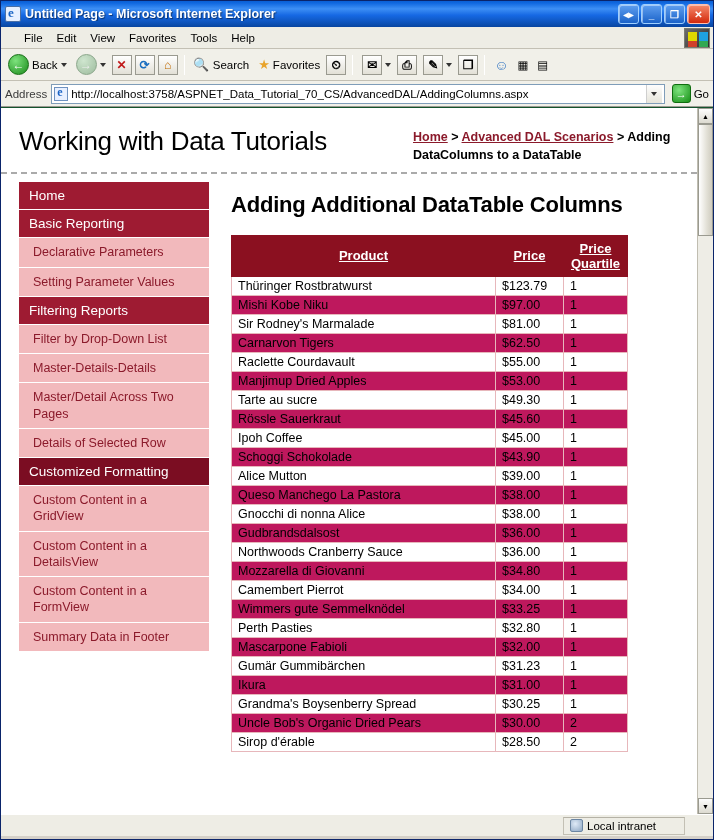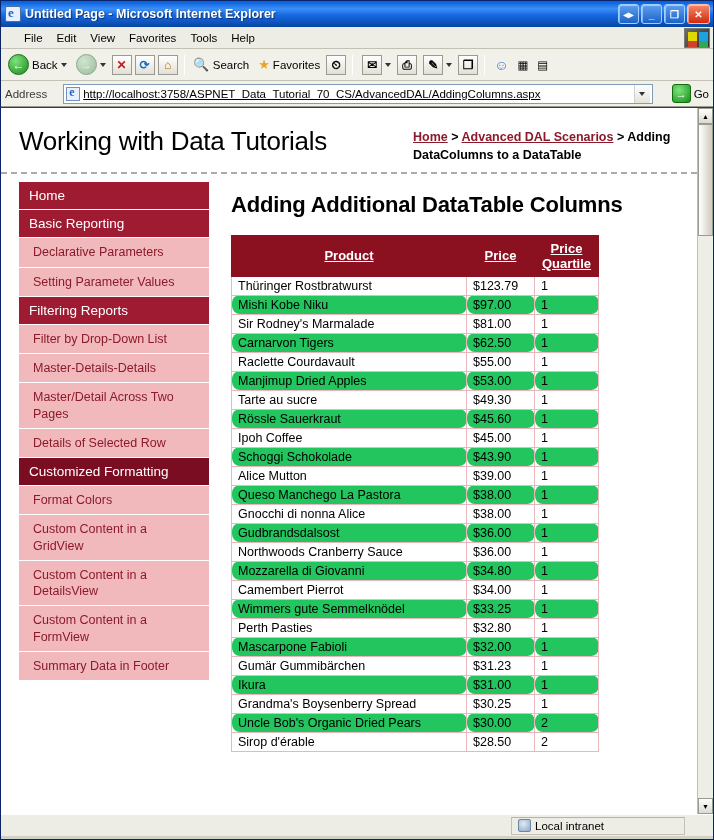--- a/index.html
+++ b/index.html
@@ -117,30 +117,29 @@
   .star { color:#e8a32a; font-size:13px; }
   .mag { color:#1a5fb4; font-size:13px; }
   .globe { color:#2a6fc0; font-size:14px; }
   
   .addrbar {
     height:26px;
     background:#f1f0e9;
     border-bottom:1px solid #9a9a90;
     display:flex; align-items:center;
     padding:0 4px;
-    gap:16px;
+    gap:4px;
   }
   .addr-label { font-size:11.5px; color:#3b3b3b; }
   .addr-box {
     flex:1 1 auto; height:20px;
     background:#fff;
     border:1px solid #7f9db9;
     display:flex; align-items:center;
     padding:2px 2px;
-    text-decoration:underline;
   }
   .addr-box .e-ico {
     width:14px;height:14px;margin-right:3px;
     background:#e8f0ff;border:1px solid #6f92c0;
     position:relative; flex:0 0 auto;
   }
   .addr-box .e-ico:before{
     content:"e"; position:absolute;left:2px;top:-3px;
     font-size:12px;font-weight:bold;color:#1a63c4;
     font-family:"Liberation Serif", serif;
@@ -222,40 +221,40 @@
   
   .content { flex:1 1 auto; padding:14px 14px 0 22px; }
   .page-h1 {
     font-size:22px; font-weight:bold;
     color:#000; line-height:1.2;
     margin:4px 0 16px 0;
     letter-spacing:-0.2px;
   }
   table.grid {
     border-collapse:collapse;
-    width:368px;
+    width:397px;
     font-size:12.5px;
     padding-left:8px;
   }
   table.grid th {
     background:#8b1020;
     color:#fff;
     font-weight:bold;
     padding:5px 6px;
     border:1px solid #8b1020;
     text-align:center;
     font-size:13px;
   }
   table.grid th span { text-decoration:underline; }
   table.grid td {
     padding:2px 6px;
     border:1px solid #e7b7bb;
     white-space:nowrap;
   }
-  table.grid tr.alt td { background:#22c55e;border-radius:8px; }
+  table.grid tr.alt td { background:#be185d; }
   table.grid td.c2 { text-align:left; width:68px; }
   table.grid td.c3 { text-align:left; width:64px; }
   
   .vscroll {
     width:16px; flex:0 0 auto;
     background:#f0efe8;
     border-left:1px solid #c0bdb1;
     display:flex; flex-direction:column;
   }
   .vs-btn {
@@ -281,21 +280,21 @@
     padding:0 2px;
   }
   .st-cell {
     height:18px; display:flex; align-items:center;
     padding:0 6px;
     border:1px solid #c3c0b4;
     border-top-color:#b5b2a6;
     margin-right:2px;
   }
   .st-left { flex:1 1 auto; border:none; }
-  .st-zone { width:174px; gap:4px; }
+  .st-zone { width:122px; gap:4px; }
   .st-res { width:24px; border:none; margin-left:auto;
     background:repeating-linear-gradient(135deg,#fff 0 2px,#b9b6aa 2px 4px); }
   .zone-ico {
     width:13px;height:13px;border-radius:2px;
     background:radial-gradient(circle at 40% 35%,#dfeaf7,#8fa8c4);
     border:1px solid #6c86a3;
   }
   .bottom-strip { height:3px; background:#d4d0c8; }
 </style>
 </head>
@@ -395,21 +394,20 @@
           <div class="sb-section">Home</div>
           <div class="sb-section">Basic Reporting</div>
           <div class="sb-item">Declarative Parameters</div>
           <div class="sb-item">Setting Parameter Values</div>
           <div class="sb-section">Filtering Reports</div>
           <div class="sb-item">Filter by Drop-Down List</div>
           <div class="sb-item">Master-Details-Details</div>
           <div class="sb-item">Master/Detail Across Two Pages</div>
           <div class="sb-item">Details of Selected Row</div>
           <div class="sb-section active">Customized Formatting</div>
-          <div class="sb-item">Format Colors</div>
           <div class="sb-item">Custom Content in a GridView</div>
           <div class="sb-item">Custom Content in a DetailsView</div>
           <div class="sb-item">Custom Content in a FormView</div>
           <div class="sb-item">Summary Data in Footer</div>
         </div>
 
         <div class="content">
           <div class="page-h1">Adding Additional DataTable Columns</div>
           <table class="grid">
             <thead>

